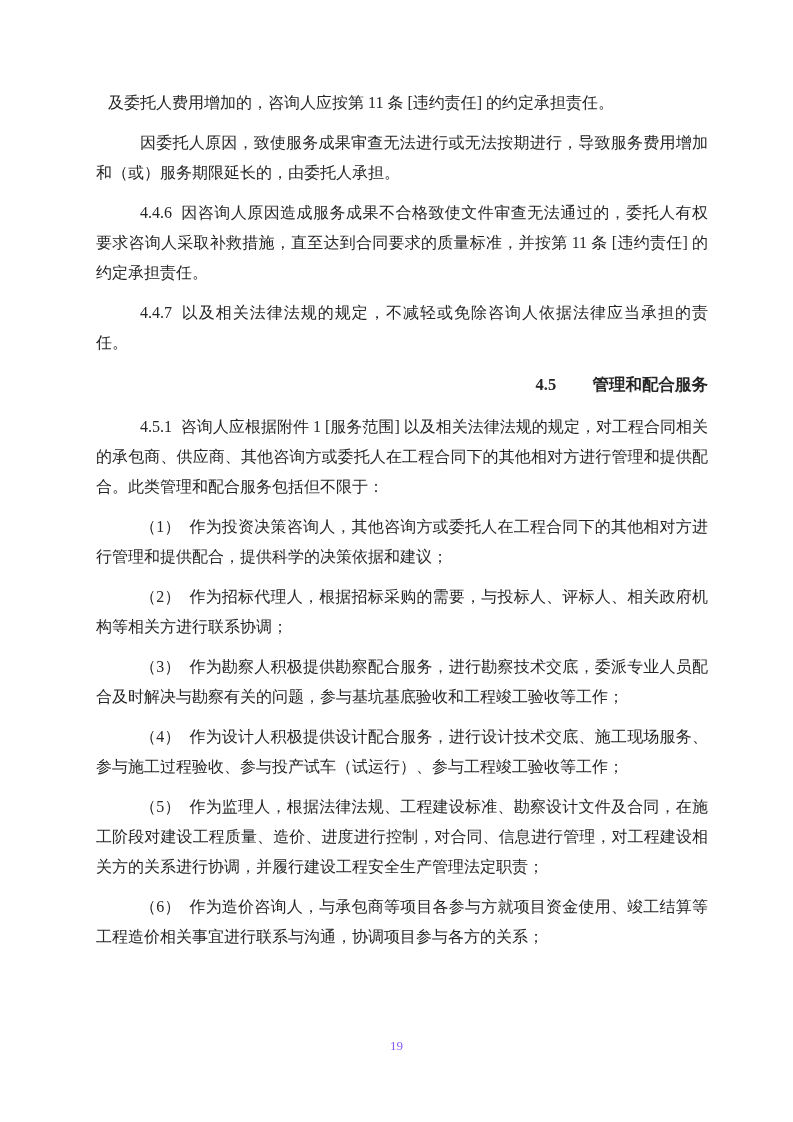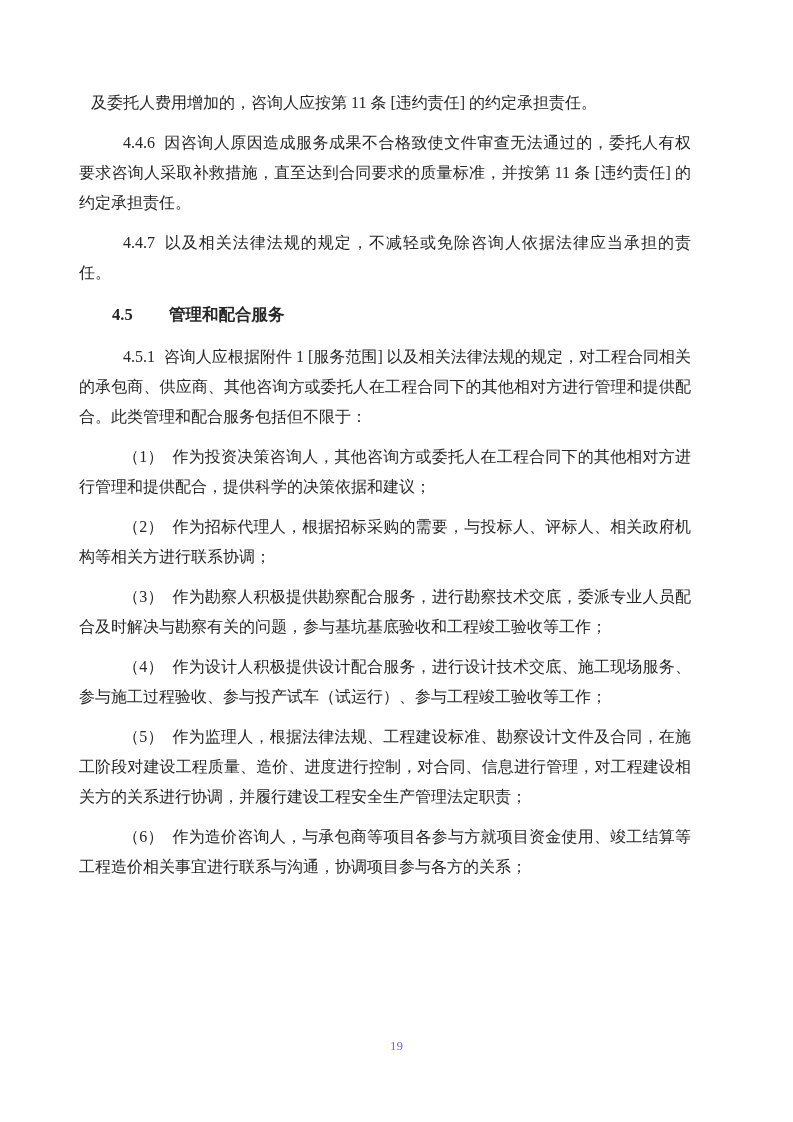--- a/index.html
+++ b/index.html
@@ -11,21 +11,21 @@
     position: relative;
     width: 793px;
     height: 1122px;
     background: #ffffff;
     overflow: hidden;
     font-family: "Liberation Serif", "DejaVu Serif", serif;
     color: #262626;
   }
   .content {
     position: absolute;
-    left: 79px;
+    left: 96px;
     top: 88px;
     width: 612px;
     font-size: 16px;
     line-height: 30px;
     text-align: justify;
     text-justify: inter-ideograph;
   }
   .para {
     margin: 0 0 10px 0;
     text-indent: 2em;
@@ -38,21 +38,21 @@
     margin-left: 12px;
   }
   .para .label:empty {
     margin-right: 0;
   }
   .heading {
     margin: 12px 0 12px 0;
     font-weight: bold;
     font-size: 16.5px;
     text-indent: 2em;
-    text-align: left;
+    text-align: right;
   }
   .heading .label {
     margin-right: 2.2em;
   }
   .page-number {
     position: absolute;
     left: 0;
     top: 1038px;
     width: 793px;
     text-align: center;
@@ -61,20 +61,21 @@
   }
 </style>
 </head>
 <body>
 
 <div class="page">
   <div class="content">
 
     <p class="para no-indent"><span class="label"></span><span>及委托人费用增加的，咨询人应按第 11 条 [违约责任] 的约定承担责任。</span></p>
 
+    <p class="para"><span class="label"></span><span>因委托人原因，致使服务成果审查无法进行或无法按期进行，导致服务费用增加和（或）服务期限延长的，由委托人承担。</span></p>
 
     <p class="para"><span class="label">4.4.6</span><span>因咨询人原因造成服务成果不合格致使文件审查无法通过的，委托人有权要求咨询人采取补救措施，直至达到合同要求的质量标准，并按第 11 条 [违约责任] 的约定承担责任。</span></p>
 
 
     <p class="para"><span class="label">4.4.7</span><span>以及相关法律法规的规定，不减轻或免除咨询人依据法律应当承担的责任。</span></p>
 
     <p class="heading"><span class="label">4.5</span><span>管理和配合服务</span></p>
 
     <p class="para"><span class="label">4.5.1</span><span>咨询人应根据附件 1 [服务范围] 以及相关法律法规的规定，对工程合同相关的承包商、供应商、其他咨询方或委托人在工程合同下的其他相对方进行管理和提供配合。此类管理和配合服务包括但不限于：</span></p>
 

